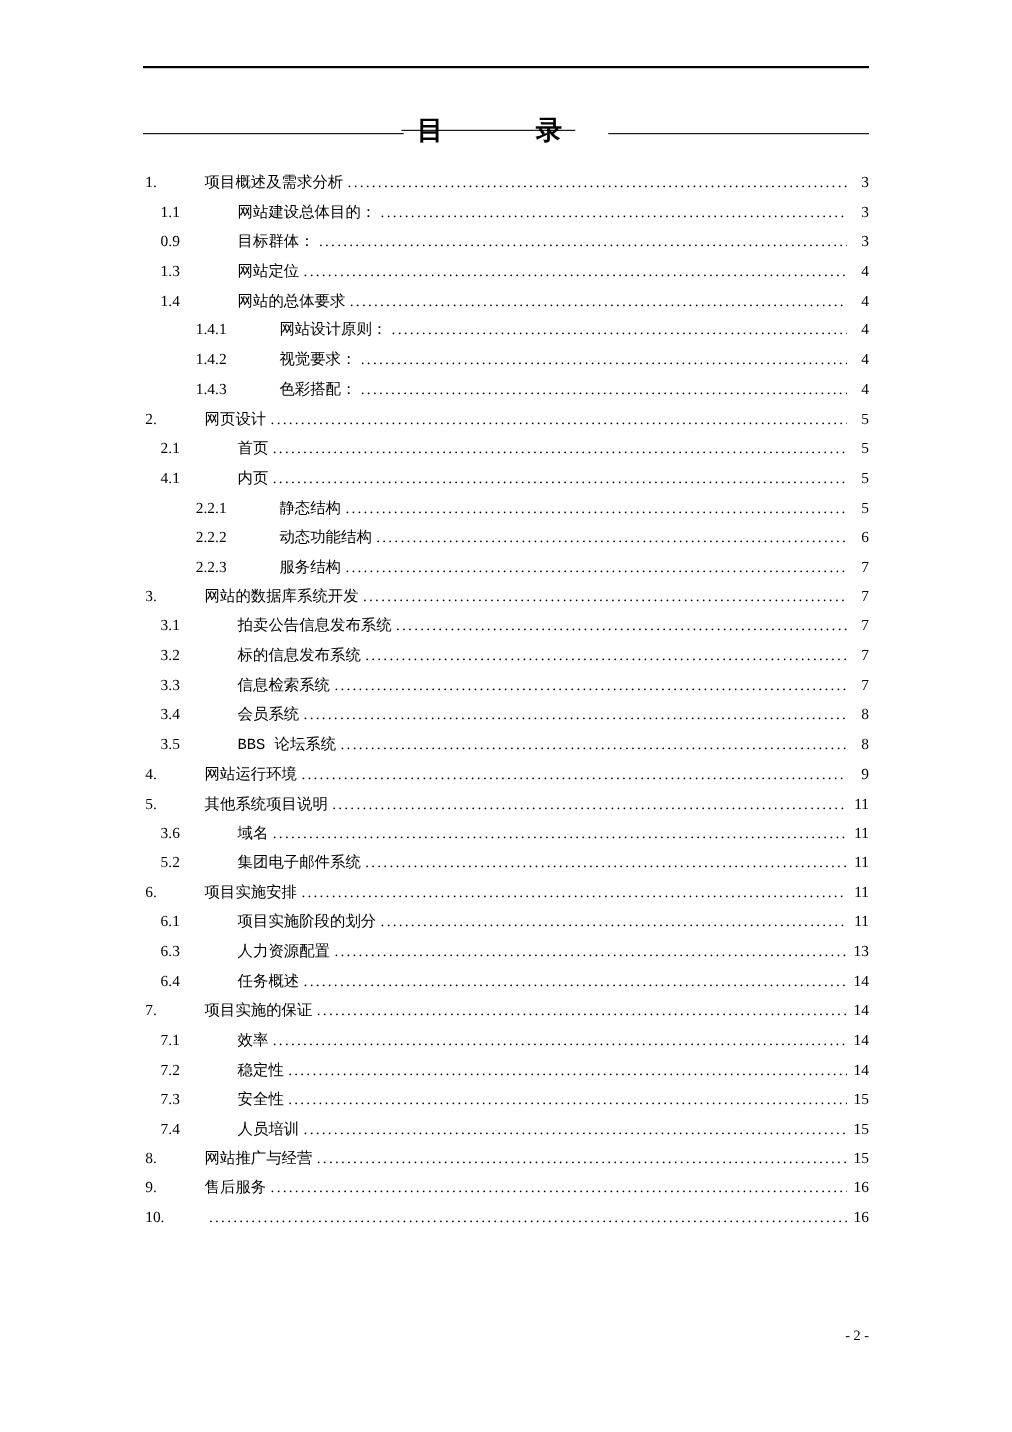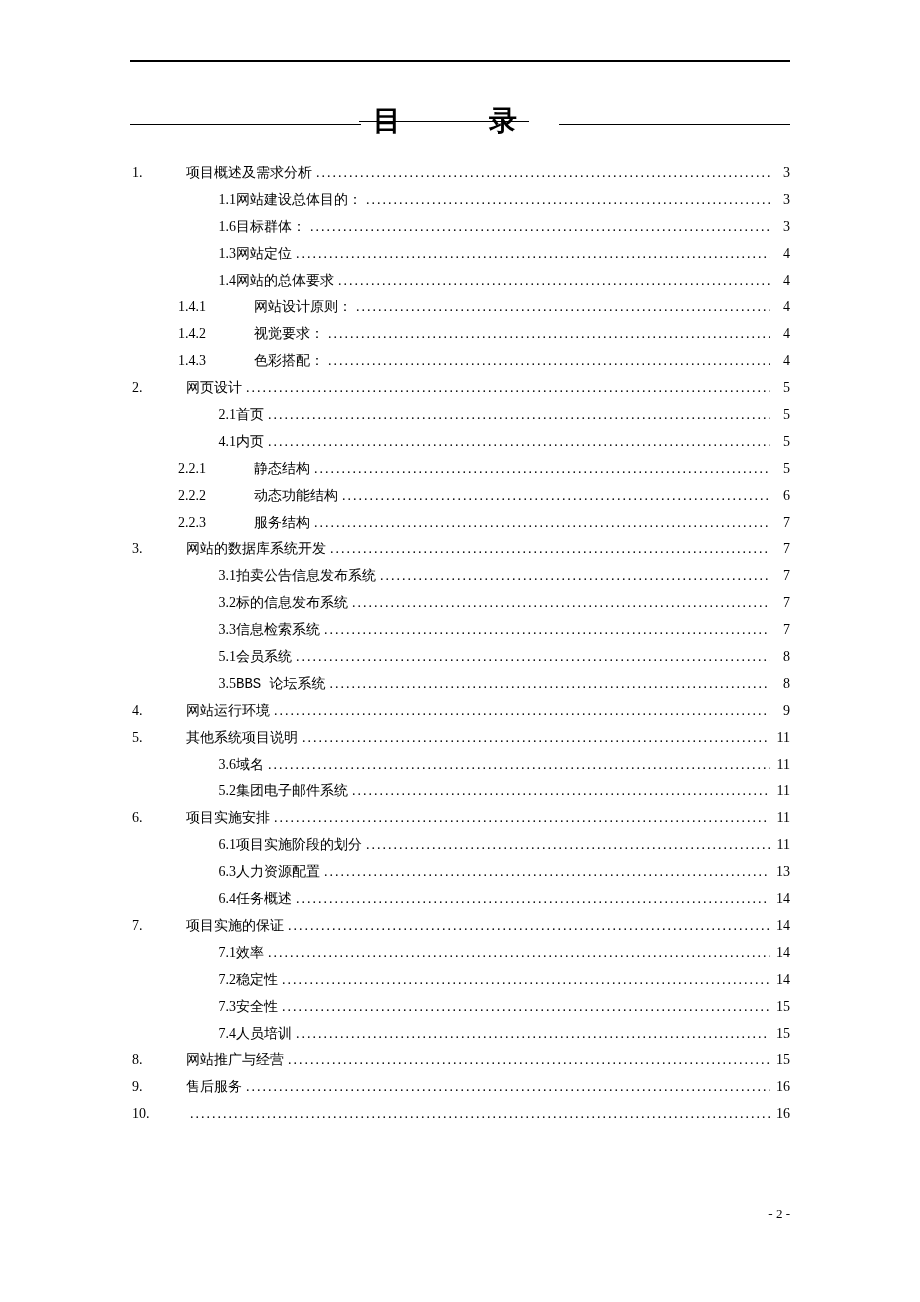--- a/index.html
+++ b/index.html
@@ -30,21 +30,21 @@
       justify-content: center;
       margin-bottom: 20px;
       gap: 8px;
     }
     .title-line {
       flex: 1;
       border-top: 1.5px solid #000;
       margin-top: 6px;
     }
     .title-text {
-      font-size: 28px;
+      font-size: 24px;
       font-weight: bold;
       letter-spacing: 30px;
       position: relative;
       padding: 0 4px;
     }
     .strike {
       position: absolute;
       left: -10px;
       right: 22px;
       top: 50%;
@@ -61,22 +61,21 @@
     .num-col {
       display: inline-block;
       text-align: left;
     }
     .l1 .num-col {
       width: 56px;
       padding-left: 2px;
     }
     .l2 .num-col {
       width: 70px;
-      margin-left: 36px;
-      text-align: right;
+      margin-left: 16px;
     }
     .l3 .num-col {
       width: 76px;
       margin-left: 48px;
     }
     .label {
       flex: 0 0 auto;
       font-family: Liberation Mono, monospace;
     }
     .dots {
@@ -121,21 +120,21 @@
         <span class="dots"></span>
         <span class="page-num">3</span>
       </div>
       <div class="toc-row l2">
         <span class="num-col">1.1</span>
         <span class="label">网站建设总体目的：</span>
         <span class="dots"></span>
         <span class="page-num">3</span>
       </div>
       <div class="toc-row l2">
-        <span class="num-col">1.6</span>
+        <span class="num-col">0.9</span>
         <span class="label">目标群体：</span>
         <span class="dots"></span>
         <span class="page-num">3</span>
       </div>
       <div class="toc-row l2">
         <span class="num-col">1.3</span>
         <span class="label">网站定位</span>
         <span class="dots"></span>
         <span class="page-num">4</span>
       </div>
@@ -217,21 +216,21 @@
         <span class="dots"></span>
         <span class="page-num">7</span>
       </div>
       <div class="toc-row l2">
         <span class="num-col">3.3</span>
         <span class="label">信息检索系统</span>
         <span class="dots"></span>
         <span class="page-num">7</span>
       </div>
       <div class="toc-row l2">
-        <span class="num-col">5.1</span>
+        <span class="num-col">3.4</span>
         <span class="label">会员系统</span>
         <span class="dots"></span>
         <span class="page-num">8</span>
       </div>
       <div class="toc-row l2">
         <span class="num-col">3.5</span>
         <span class="label">BBS 论坛系统</span>
         <span class="dots"></span>
         <span class="page-num">8</span>
       </div>

